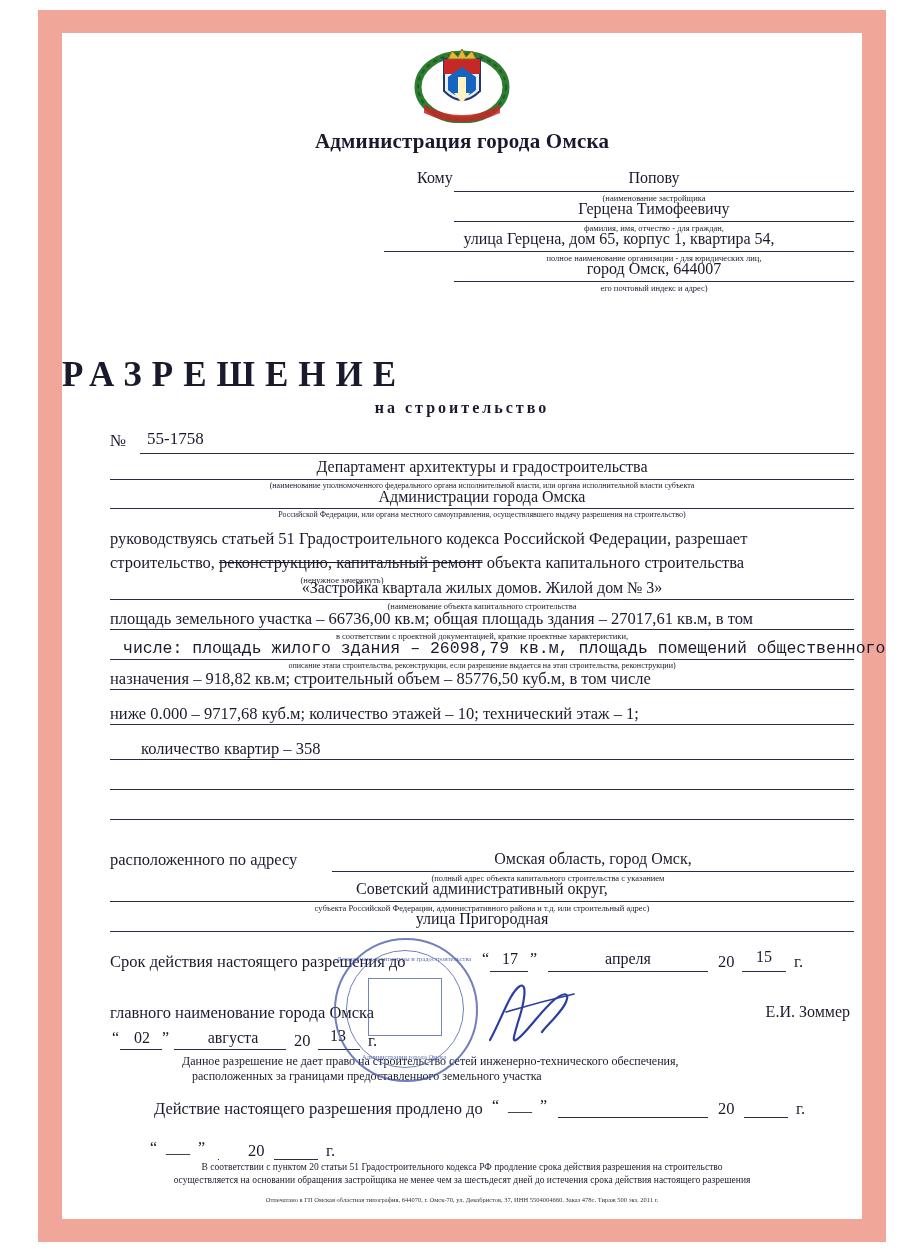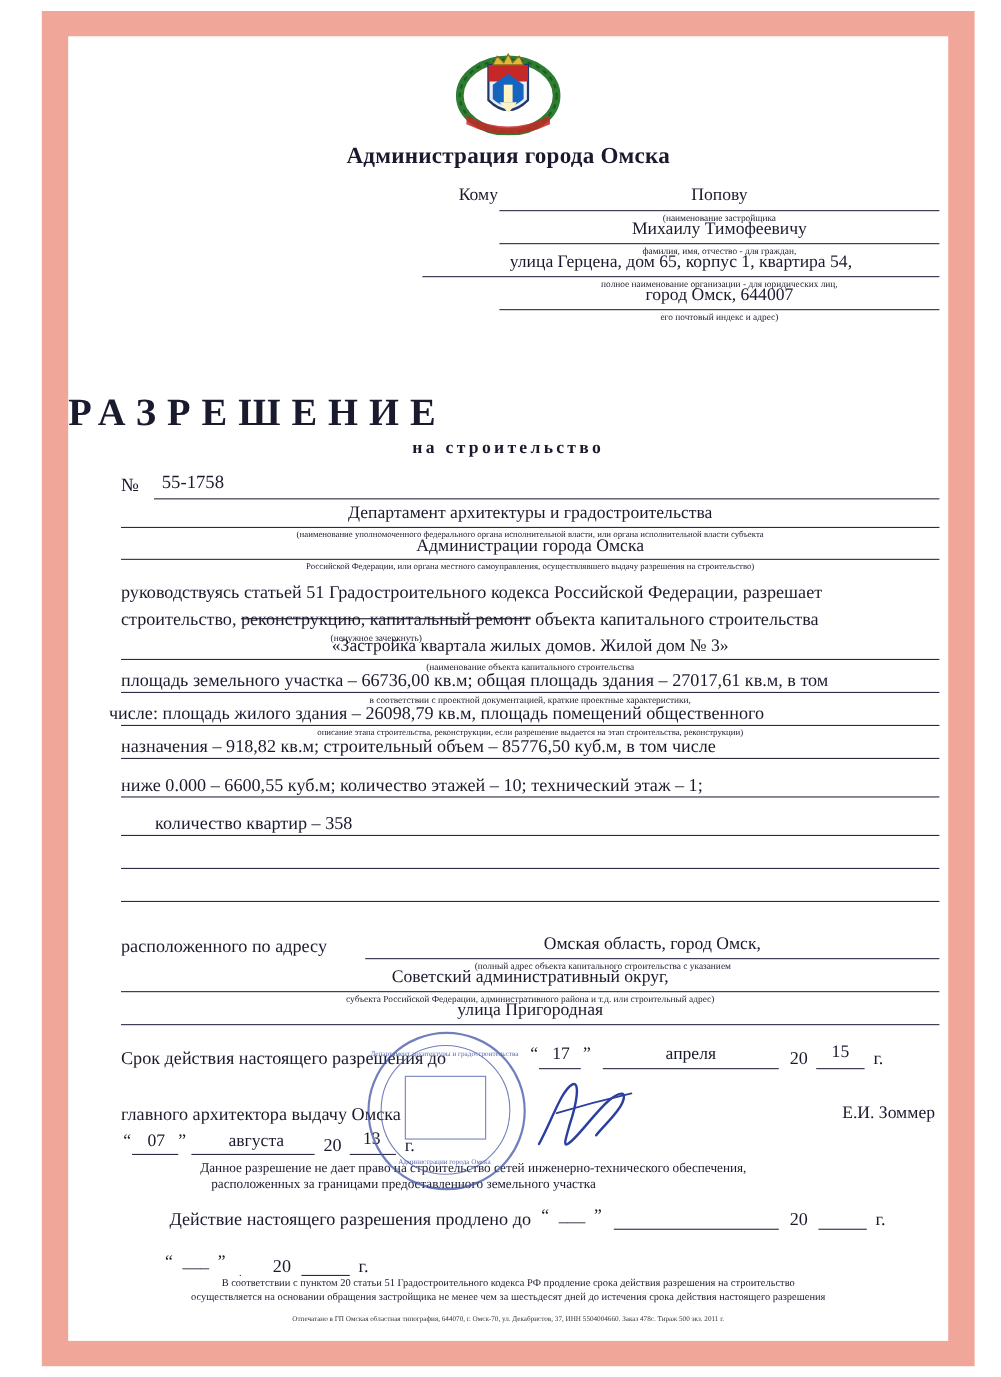--- a/index.html
+++ b/index.html
@@ -249,21 +249,21 @@
 
       <div class="admin-title">Администрация города Омска</div>
 
       <div class="komu-label">Кому</div>
 
       <div class="ln" style="left:392px; top:158px; width:400px;"></div>
       <div class="val" style="left:392px; top:136px; width:400px;">Попову</div>
       <div class="cap" style="left:392px; top:160px; width:400px;">(наименование застройщика</div>
 
       <div class="ln" style="left:392px; top:188px; width:400px;"></div>
-      <div class="val" style="left:392px; top:167px; width:400px;">Михаилу Тимофеевичу</div>
+      <div class="val" style="left:392px; top:167px; width:400px;">Герцена Тимофеевичу</div>
       <div class="cap" style="left:392px; top:190px; width:400px;">фамилия, имя, отчество - для граждан,</div>
 
       <div class="ln" style="left:322px; top:218px; width:470px;"></div>
       <div class="val" style="left:322px; top:197px; width:470px;">улица Герцена, дом 65, корпус 1, квартира 54,</div>
       <div class="cap" style="left:392px; top:220px; width:400px;">полное наименование организации - для юридических лиц,</div>
 
       <div class="ln" style="left:392px; top:248px; width:400px;"></div>
       <div class="val" style="left:392px; top:227px; width:400px;">город Омск, 644007</div>
       <div class="cap" style="left:392px; top:250px; width:400px;">его почтовый индекс и адрес)</div>
 
@@ -291,28 +291,28 @@
 
       <div class="ln" style="left:48px; top:566px; width:744px;"></div>
       <div class="val" style="left:48px; top:546px; width:744px;">«Застройка квартала жилых домов. Жилой дом № 3»</div>
       <div class="cap" style="left:48px; top:568px; width:744px;">(наименование объекта капитального строительства</div>
 
       <div class="ln" style="left:48px; top:596px; width:744px;"></div>
       <div class="body-line" style="left:48px; top:576px;">площадь земельного участка – 66736,00 кв.м; общая площадь здания – 27017,61 кв.м, в том</div>
       <div class="cap" style="left:48px; top:598px; width:744px;">в соответствии с проектной документацией, краткие проектные характеристики,</div>
 
       <div class="ln" style="left:48px; top:626px; width:744px;"></div>
-      <div class="body-line" style="left:37px; top:606px;">числе: площадь жилого здания – 26098,79 кв.м, площадь помещений общественного</div>
+      <div class="body-line" style="left:61px; top:606px;font-family:Liberation Mono, monospace;">числе: площадь жилого здания – 26098,79 кв.м, площадь помещений общественного</div>
       <div class="cap sm" style="left:48px; top:628px; width:744px;">описание этапа строительства, реконструкции, если разрешение выдается на этап строительства, реконструкции)</div>
 
       <div class="ln" style="left:48px; top:656px; width:744px;"></div>
       <div class="body-line" style="left:48px; top:636px;">назначения – 918,82 кв.м; строительный объем – 85776,50 куб.м, в том числе</div>
 
       <div class="ln" style="left:48px; top:691px; width:744px;"></div>
-      <div class="body-line" style="left:48px; top:671px;">ниже 0.000 – 6600,55 куб.м; количество этажей – 10; технический этаж – 1;</div>
+      <div class="body-line" style="left:48px; top:671px;">ниже 0.000 – 9717,68 куб.м; количество этажей – 10; технический этаж – 1;</div>
 
       <div class="ln" style="left:48px; top:726px; width:744px;"></div>
       <div class="body-line" style="left:48px; top:706px;margin-left:31px;">количество квартир – 358</div>
 
       <div class="ln" style="left:48px; top:756px; width:744px;"></div>
       <div class="ln" style="left:48px; top:786px; width:744px;"></div>
 
       <div class="body-line" style="left:48px; top:817px;">расположенного  по  адресу</div>
       <div class="ln" style="left:270px; top:838px; width:522px;"></div>
       <div class="val" style="left:270px; top:817px; width:522px;">Омская область, город Омск,</div>
@@ -330,25 +330,25 @@
       <div class="val" style="left:428px; top:917px; width:40px;">17</div>
       <div class="quote-blank" style="left:468px; top:917px;">”</div>
       <div class="ln" style="left:428px; top:938px; width:38px;"></div>
       <div class="val" style="left:486px; top:917px; width:160px;">апреля</div>
       <div class="ln" style="left:486px; top:938px; width:160px;"></div>
       <div class="body-line" style="left:656px; top:919px;">20</div>
       <div class="val" style="left:682px; top:915px; width:40px;">15</div>
       <div class="ln" style="left:680px; top:938px; width:44px;"></div>
       <div class="body-line" style="left:732px; top:919px;">г.</div>
 
-      <div class="body-line" style="left:48px; top:970px;">главного архитектора выдачу Омска</div>
+      <div class="body-line" style="left:48px; top:970px;">главного наименование города Омска</div>
       <div class="sig-name" style="top:970px;">Е.И. Зоммер</div>
 
       <div class="quote-blank" style="left:50px; top:996px;">“</div>
-      <div class="val" style="left:60px; top:996px; width:40px;">07</div>
+      <div class="val" style="left:60px; top:996px; width:40px;">02</div>
       <div class="quote-blank" style="left:100px; top:996px;">”</div>
       <div class="ln" style="left:58px; top:1016px; width:42px;"></div>
       <div class="val" style="left:116px; top:996px; width:110px;">августа</div>
       <div class="ln" style="left:112px; top:1016px; width:112px;"></div>
       <div class="body-line" style="left:232px; top:998px;">20</div>
       <div class="val" style="left:256px; top:994px; width:40px;">13</div>
       <div class="ln" style="left:256px; top:1016px; width:42px;"></div>
       <div class="body-line" style="left:306px; top:998px;">г.</div>
 
       <div class="cap" style="left:120px; top:1021px; width:660px; font-size:12px; text-align:left;">Данное разрешение не дает право на строительство сетей инженерно-технического обеспечения,</div>

